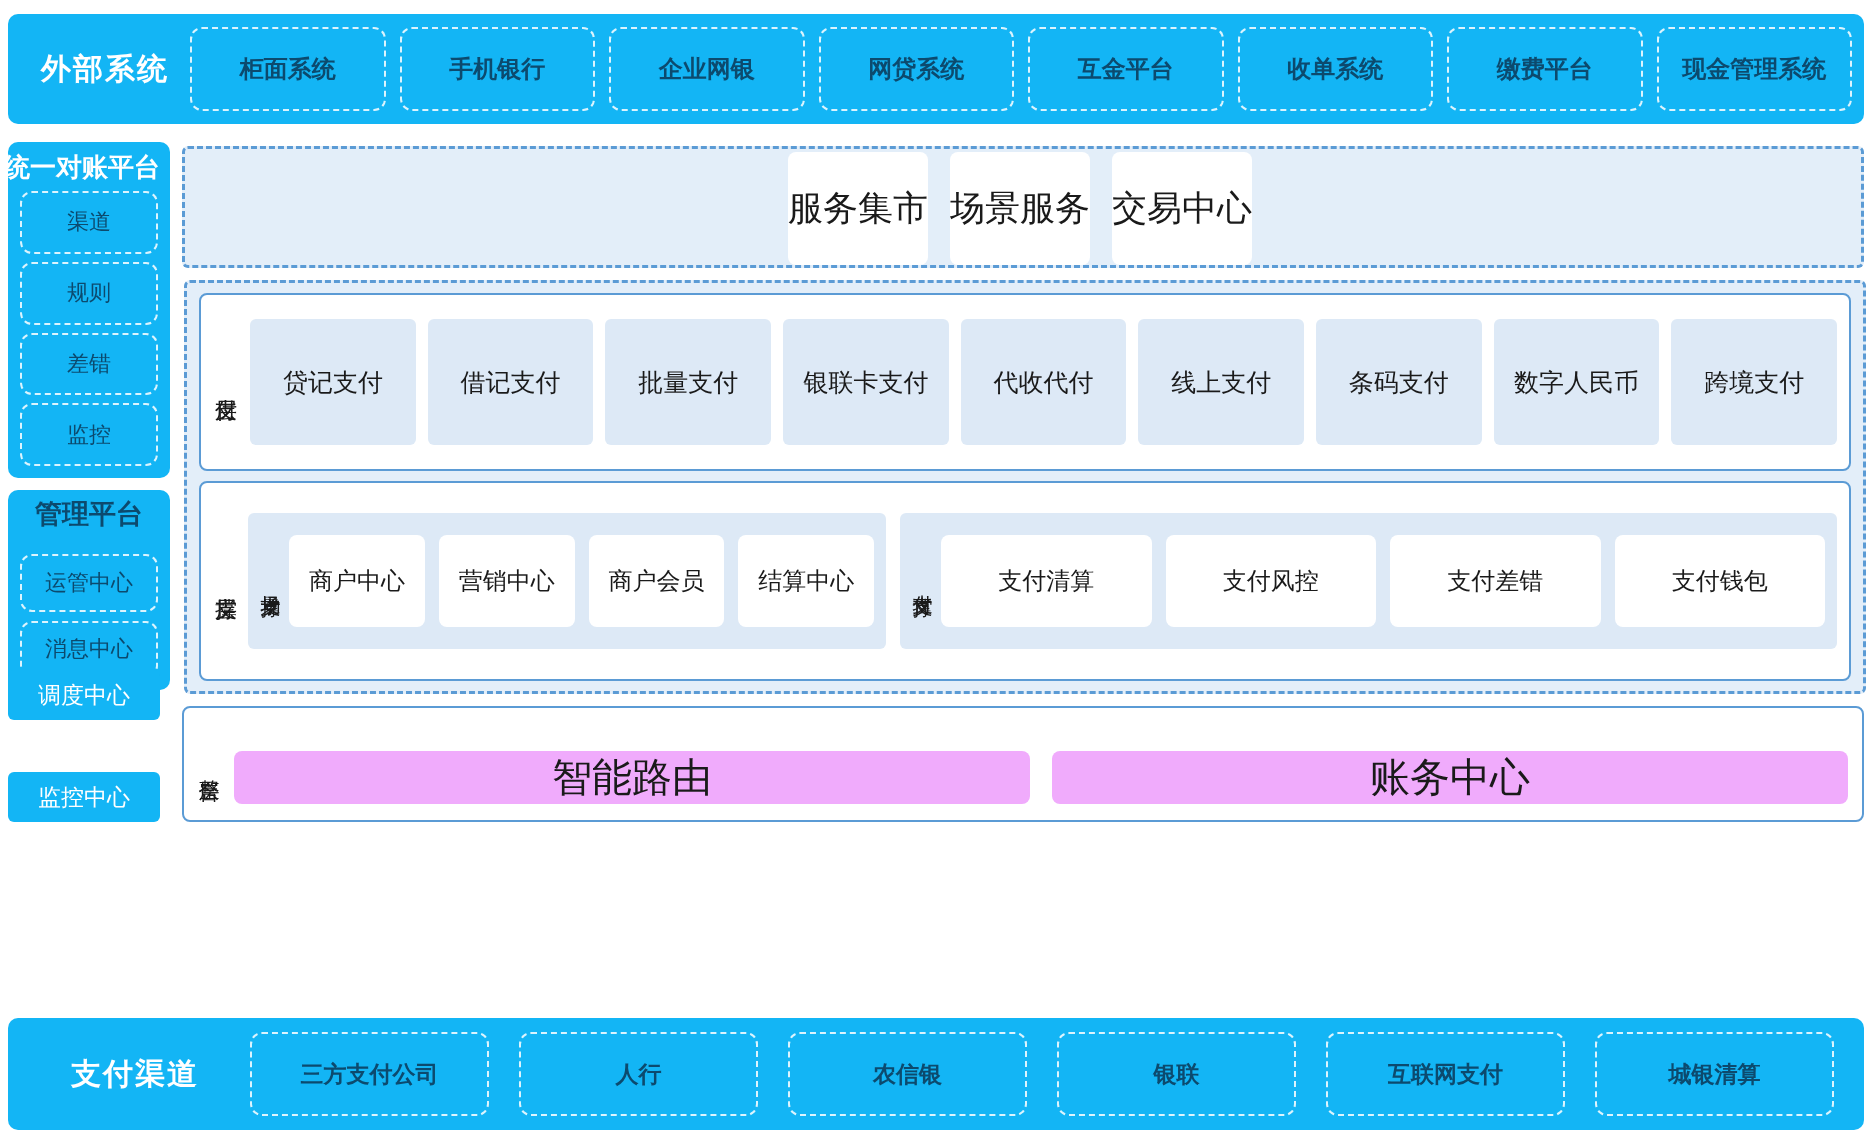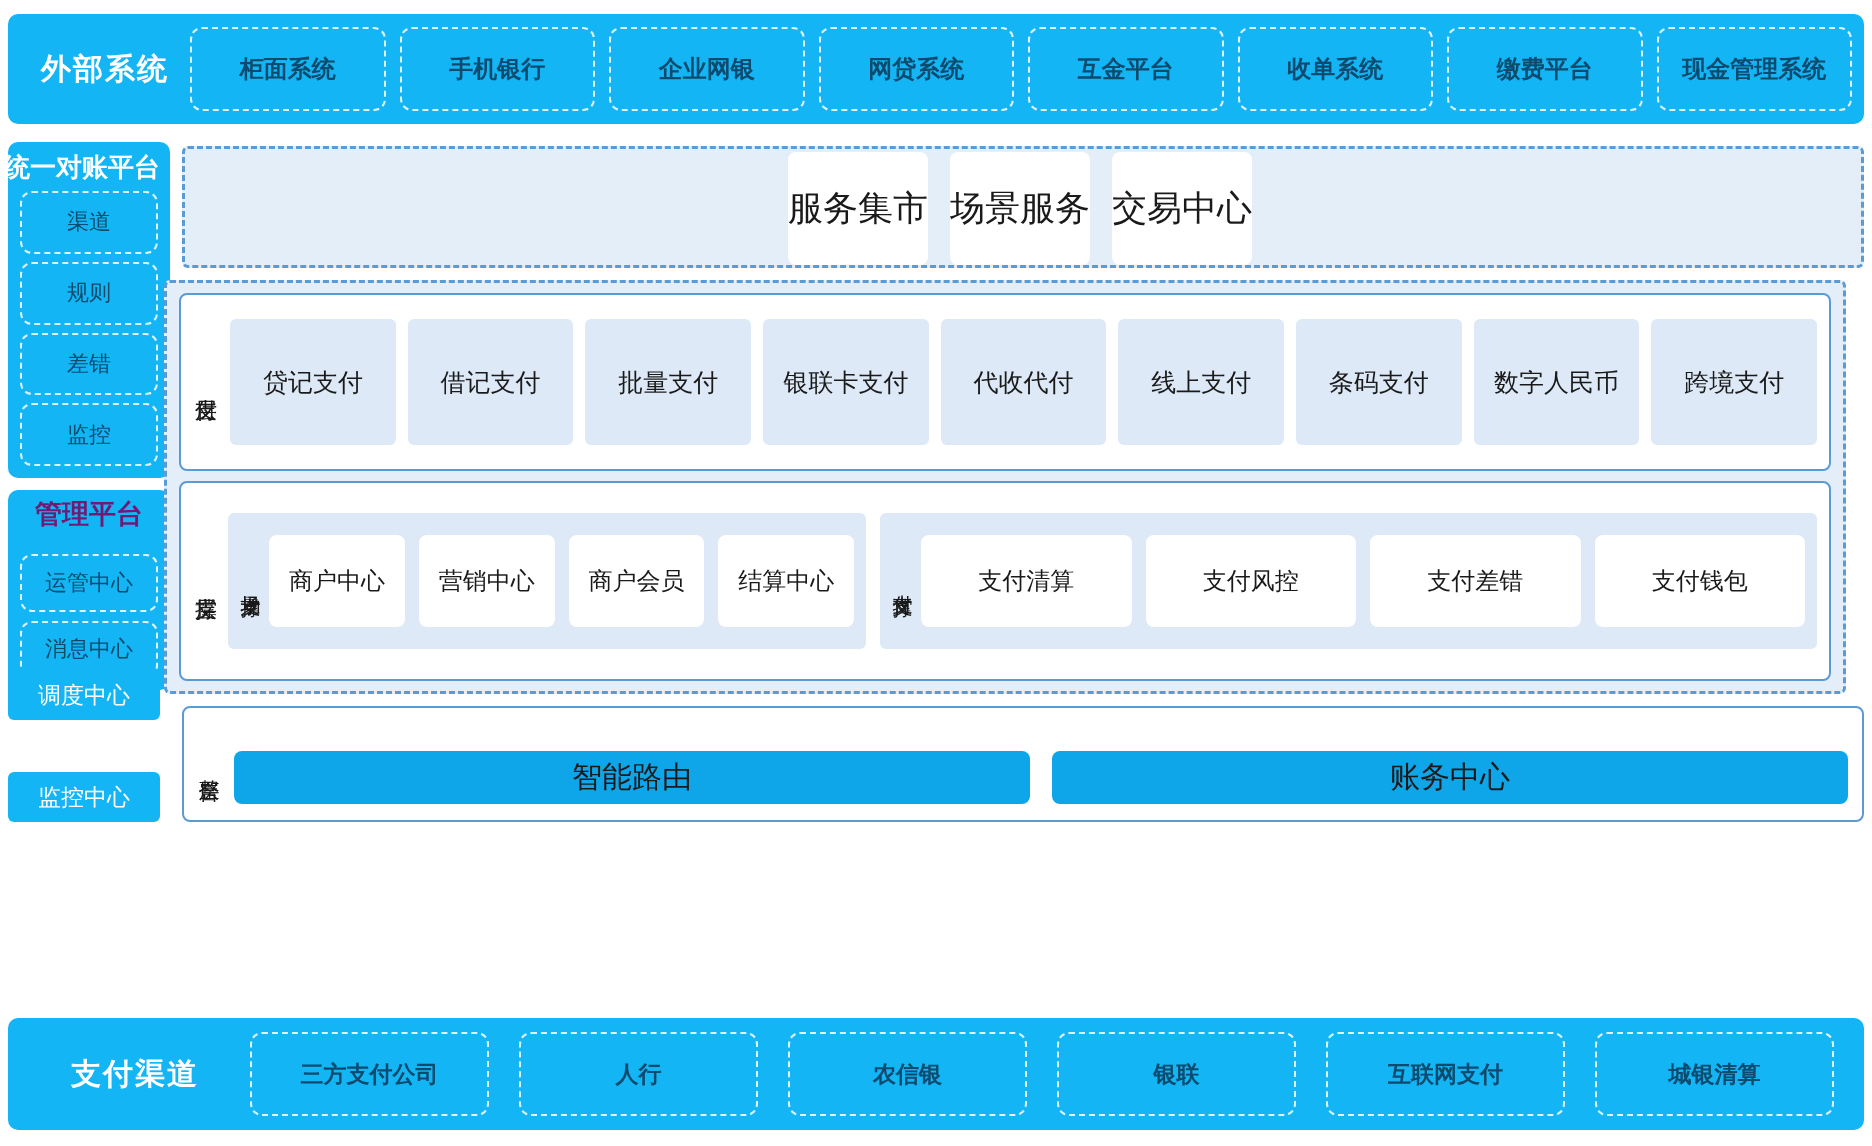--- a/index.html
+++ b/index.html
@@ -118,21 +118,21 @@
     left: 8px; top: 490px;
     width: 162px; height: 200px;
     background: #13b5f5;
     border-radius: 10px;
     box-sizing: border-box;
     padding: 6px 12px 12px 12px;
     display: flex;
     flex-direction: column;
   }
   #mgmt-panel .panel-title {
-    color: #701a75;
+    color: #0c4a6e;
     font-size: 27px;
     font-weight: 700;
     text-align: center;
     white-space: nowrap;
     margin-bottom: 22px;
   }
   #mgmt-items {
     display: flex;
     flex-direction: column;
     gap: 9px;
@@ -198,21 +198,21 @@
     white-space: nowrap;
   }
   #service-cards .white-card {
     flex: 1;
     font-size: 35px;
     font-weight: 400;
   }
 
   #core-band {
     position: absolute;
-    left: 164px; top: 280px;
+    left: 184px; top: 280px;
     width: 1682px; height: 414px;
     border: 3px dashed #5b9bd5;
     border-radius: 6px;
     background: #e3eef9;
     box-sizing: border-box;
     padding: 10px 12px;
     display: flex;
     flex-direction: column;
     gap: 10px;
   }
@@ -298,22 +298,22 @@
   }
   #integration-band .vlabel { margin: 0 14px 0 6px; font-size: 21px; }
   #integration-cards {
     display: flex;
     flex: 1;
     gap: 22px;
     height: 80px;
   }
   #integration-cards .white-card {
     flex: 1;
-    background: #0ea5e9;
-    font-size: 30px;
+    background: #f0abfc;
+    font-size: 40px;
     margin-top: 27px;
   }
 </style>
 </head>
 <body>
 
 <div class="page">
 
   <div class="blue-bar" id="external-bar">
     <div class="bar-title">外部系统</div>

